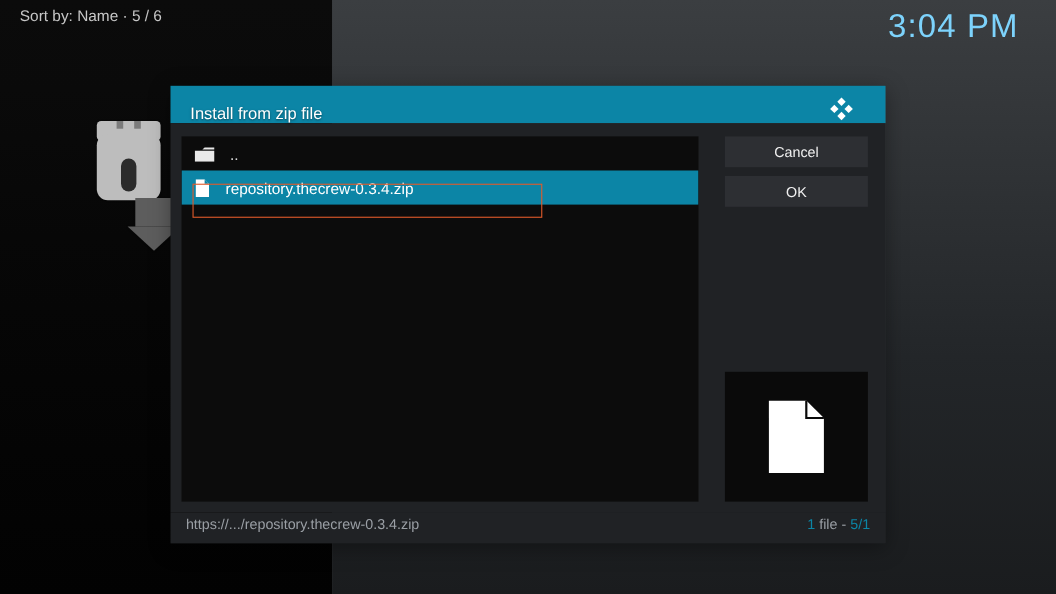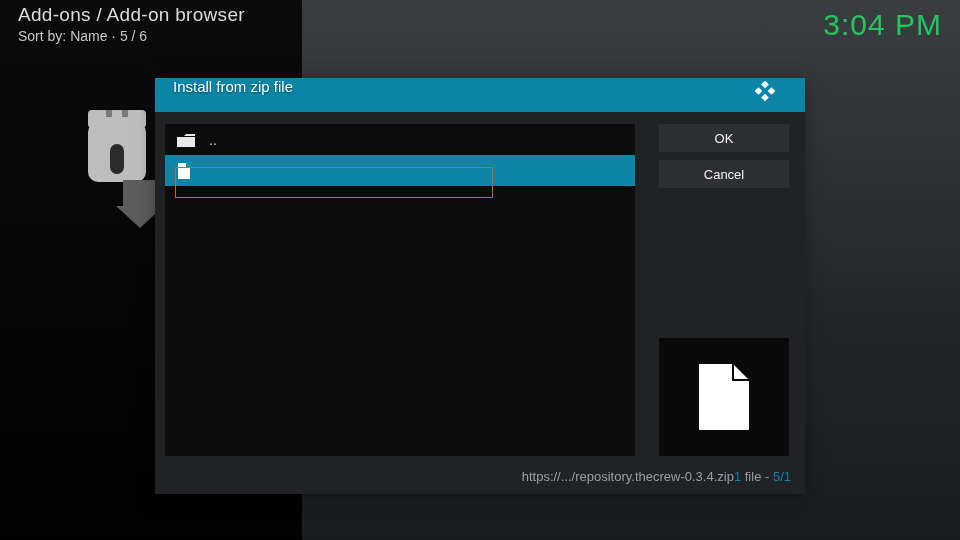--- a/index.html
+++ b/index.html
@@ -31,41 +31,41 @@
       z-index: 5;
     }
     #breadcrumb {
       font-size: 19px; font-weight: 300; letter-spacing: 0.3px;
       color: #dcdcdc;
     }
     #sort-line {
       font-size: 14px; color: #c7c7c7; margin-top: 2px;
     }
     #clock {
-      position: absolute; right: 0; top: 4px;
+      position: absolute; right: 16px; top: 4px;
       font-size: 30px; font-weight: 300; letter-spacing: 1px;
-      color: #22c55e;
+      color: #7dd3fc;
     }
 
     
     #bg-graphic {
       position: absolute; left: 86px; top: 110px; width: 170px; height: 120px;
       z-index: 2; filter: drop-shadow(0 0 1px rgba(0,0,0,.4));
     }
 
     
     #dialog {
       position: absolute; left: 155px; top: 78px; width: 650px;
       z-index: 20;
       box-shadow: 0 4px 18px rgba(0,0,0,.35);
     }
     #dialog-header {
       background: #0c85a6;
       height: 34px;
-      display: flex; align-items: flex-start;
+      display: flex; align-items: flex-end;
       padding: 0 27px 0 18px;
     }
     #dialog-title {
       flex: 1;
       font-size: 15px; color: #ffffff; font-weight: 400;
       text-shadow: 0 1px 2px rgba(0,0,0,.5);
     }
     #kodi-logo { width: 26px; height: 26px; }
 
     #dialog-body {
@@ -135,31 +135,30 @@
 
     
     #dialog-footer {
       background: #202225;
       height: 28px;
       padding: 0 14px 8px 14px;
       display: flex; align-items: center;
       font-size: 13px;
       color: #9a9fa5;
     }
-    #footer-path { flex: 1; text-align: right; }
+    #footer-path { flex: 1; }
     #footer-counts .accent { color: #0c85a6; }
   </style>
 </head>
 <body>
 
 <div id="bg-left"></div>
 <div id="bg-right"></div>
 
 <div id="topbar">
-  <div id="breadcrumb">Add-ons / Add-on browser</div>
   <div id="sort-line">Sort by: Name  ·  5 / 6</div>
   <div id="clock">3:04 PM</div>
 </div>
 
 <svg id="bg-graphic" viewBox="0 0 170 120">
 
   <g fill="#bdbdbd">
     <rect x="2" y="0" width="58" height="18" rx="4"></rect>
     <rect x="2" y="12" width="58" height="60" rx="10"></rect>
 
@@ -198,29 +197,30 @@
           <path fill="#e9e9e9" d="M0 3h7l2-2h9v2H0zM0 4h18v10H0z"></path>
         </svg>
         <span class="label">..</span>
       </div>
 
       <div class="file-row selected">
         <svg class="icon" width="14" height="16" viewBox="0 0 14 16">
           <path fill="#ffffff" d="M1 0h8l4 4v12H1z"></path>
           <path fill="#0c85a6" d="M9 0v4h4z"></path>
         </svg>
+        <span class="label">repository.thecrew-0.3.4.zip</span>
       </div>
 
       <div id="red-highlight"></div>
 
     </div>
 
     <div id="right-col">
+      <div class="action-btn">Cancel</div>
       <div class="action-btn">OK</div>
-      <div class="action-btn">Cancel</div>
 
       <div id="preview-box">
         <svg width="54" height="66" viewBox="0 0 54 66">
           <path fill="#ffffff" d="M2 0h34l16 16v50H2z"></path>
           <path fill="#0a0a0a" d="M36 0v16h16z" opacity="0"></path>
           <path fill="none" stroke="#0a0a0a" stroke-width="2" d="M36 0v16h16"></path>
         </svg>
       </div>
     </div>
 

